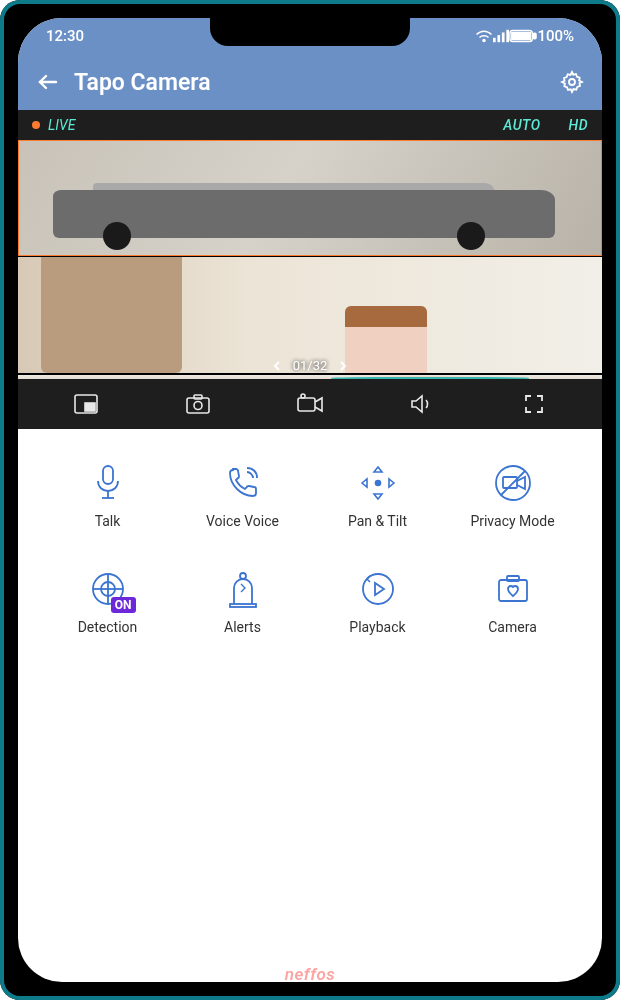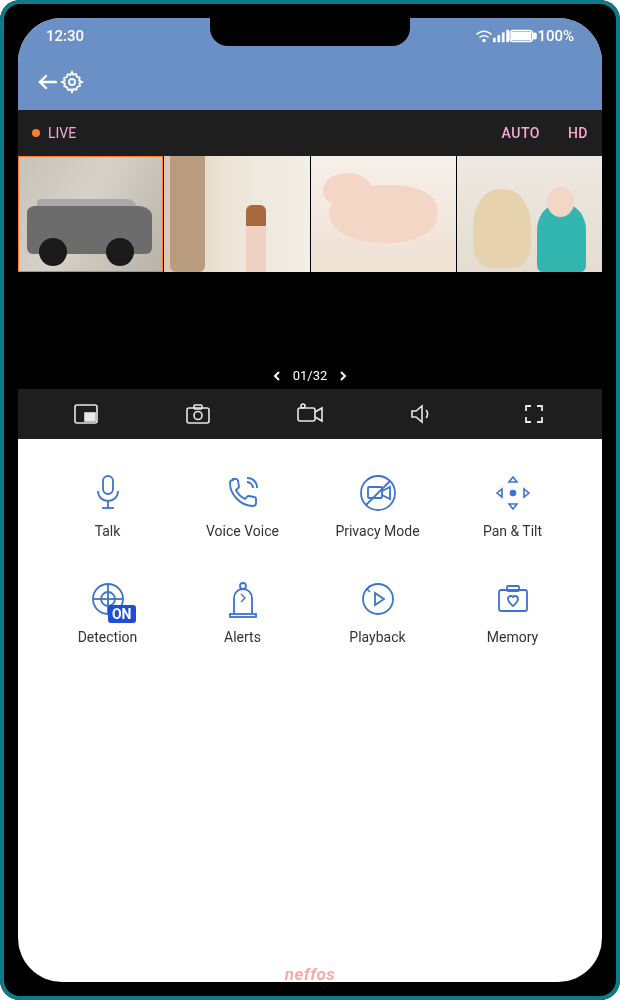--- a/index.html
+++ b/index.html
@@ -72,39 +72,40 @@
     align-items: center;
     padding: 0 18px;
   }
   .appbar .title {
     font-size: 23px;
     font-weight: 600;
     margin-left: 14px;
     flex: 1;
   }
   .videobar {
-    height: 46px;
+    height: 30px;
     background: #1e1e1e;
-    color: #f9a8d4;
+    color: #5eead4;
     display: flex;
     align-items: center;
     padding: 0 14px;
     font-size: 14px;
+    font-style: italic;
   }
   .livedot {
     width: 8px; height: 8px; border-radius: 50%;
     background: #ff7b2f;
     margin-right: 8px;
   }
   .videobar .sp { flex: 1; }
   .videobar .mode { margin-left: 28px; font-weight:500; letter-spacing: .5px; }
   .videogrid {
     background: #000;
     display: grid;
-    grid-template-columns: 1fr 1fr 1fr 1fr;
+    grid-template-columns: 1fr;
     grid-template-rows: 116px 116px;
     gap: 1px;
     position: relative;
   }
   .feed { overflow: hidden; }
   .feed.selected { outline: 1px solid #ff7b2f; outline-offset: -1px; }
 
   .feed1 { background: linear-gradient(120deg,#c8c2b8 0%, #d6d2c9 45%, #b8b2a8 100%); display:flex; align-items:flex-end; }
   .car { width: 86%; height: 74%; margin-left:6%; position:relative; }
   .car .body { position:absolute; bottom:18px; left:0; right:0; height:56%; background:#6c6c6c; border-radius: 8px 14px 6px 6px / 6px 10px 6px 6px; }
@@ -158,21 +159,21 @@
     display: flex;
     flex-direction: column;
     align-items: center;
     gap: 10px;
   }
   .feat .fi { height: 40px; display:flex; align-items:center; justify-content:center; position:relative; }
   .feat .lbl { font-size: 14px; color:#333; }
 
   .badge {
     position:absolute; bottom:-4px; right:-10px;
-    background:#1d4ed8; color:#fff; font-size:14px; font-weight:700;
+    background:#6d28d9; color:#fff; font-size:12px; font-weight:700;
     padding:1px 4px; border-radius:3px;
   }
 
   .brand {
     position:absolute;
     bottom: 16px; left:0; right:0;
     text-align:center;
     color:#fca5a5;
     font-size: 17px;
     font-style: italic;
@@ -210,20 +211,21 @@
           </svg>
         <span>100%</span>
       </div>
     </div>
 
     <div class="appbar">
       <svg width="24" height="24" viewBox="0 0 24 24" fill="none" stroke="#fff" stroke-width="2.4" stroke-linecap="round">
           <path d="M20 12H4"></path>
           <path d="M10 6l-6 6 6 6"></path>
         </svg>
+      <span class="title">Tapo Camera</span>
       <svg width="24" height="24" viewBox="0 0 24 24" fill="none" stroke="#fff" stroke-width="1.8">
           <circle cx="12" cy="12" r="3"></circle>
           <path d="M12 2l1.2 2.6 2.8-.6 1 2.7 2.7 1-.6 2.8L22 12l-2.6 1.2.6 2.8-2.7 1-1 2.7-2.8-.6L12 22l-1.2-2.6-2.8.6-1-2.7-2.7-1 .6-2.8L2 12l2.6-1.2-.6-2.8 2.7-1 1-2.7 2.8.6z"></path>
         </svg>
     </div>
 
     <div class="videobar">
       <span class="livedot"></span>
       <span>LIVE</span>
       <span class="sp"></span>
@@ -318,42 +320,42 @@
               <path d="M7 4c-2 0-3 1-3 3 0 12 11 23 23 23 2 0 3-1 3-3v-4c0-1-1-2-2-2l-5-1c-1 0-2 0-2 1l-2 2c-4-2-7-5-9-9l2-2c1 0 1-1 1-2l-1-5c0-1-1-2-2-2H7z"></path>
               <path d="M21 6c3 0 6 3 6 6"></path>
               <path d="M21 2c6 0 10 4 10 10"></path>
             </svg>
           </div>
         <span class="lbl">Voice Voice</span>
       </div>
 
       <div class="feat">
         <div class="fi">
+            <svg width="38" height="38" viewBox="0 0 38 38" fill="none" stroke="#3b74d1" stroke-width="1.6">
+              <path d="M19 3l-4 5h8zM19 35l-4-5h8zM3 19l5-4v8zM35 19l-5-4v8z"></path>
+              <circle cx="19" cy="19" r="2.5" fill="#3b74d1"></circle>
+            </svg>
+          </div>
+        <span class="lbl">Pan &amp; Tilt</span>
+      </div>
+
+      <div class="feat">
+        <div class="fi">
             <svg width="40" height="40" viewBox="0 0 40 40" fill="none" stroke="#3b74d1" stroke-width="1.8">
               <circle cx="20" cy="20" r="17"></circle>
               <rect x="10" y="14" width="14" height="11" rx="1"></rect>
               <path d="M24 18l8-4v12l-8-4"></path>
               <line x1="8" y1="32" x2="32" y2="8"></line>
             </svg>
           </div>
         <span class="lbl">Privacy Mode</span>
       </div>
 
       <div class="feat">
         <div class="fi">
-            <svg width="38" height="38" viewBox="0 0 38 38" fill="none" stroke="#3b74d1" stroke-width="1.6">
-              <path d="M19 3l-4 5h8zM19 35l-4-5h8zM3 19l5-4v8zM35 19l-5-4v8z"></path>
-              <circle cx="19" cy="19" r="2.5" fill="#3b74d1"></circle>
-            </svg>
-          </div>
-        <span class="lbl">Pan &amp; Tilt</span>
-      </div>
-
-      <div class="feat">
-        <div class="fi">
           <svg width="36" height="36" viewBox="0 0 36 36" fill="none" stroke="#3b74d1" stroke-width="1.8">
               <circle cx="18" cy="18" r="15"></circle>
               <line x1="18" y1="3" x2="18" y2="33"></line>
               <line x1="3" y1="18" x2="33" y2="18"></line>
               <circle cx="18" cy="18" r="7"></circle>
             </svg>
           <span class="badge">ON</span>
         </div>
         <span class="lbl">Detection</span>
       </div>
@@ -382,20 +384,20 @@
       </div>
 
       <div class="feat">
         <div class="fi">
             <svg width="34" height="30" viewBox="0 0 34 30" fill="none" stroke="#3b74d1" stroke-width="1.8">
               <rect x="3" y="6" width="28" height="21" rx="2"></rect>
               <rect x="11" y="2" width="12" height="5" rx="1"></rect>
               <path d="M17 22c-2-2-5-4-5-7 0-2 1-3 3-3 1 0 2 1 2 1s1-1 2-1c2 0 3 1 3 3 0 3-3 5-5 7z"></path>
             </svg>
           </div>
-        <span class="lbl">Memory</span>
+        <span class="lbl">Camera</span>
       </div>
 
     </div>
 
   </div>
   <div class="brand">neffos</div>
 </div>
 
 </body></html>

